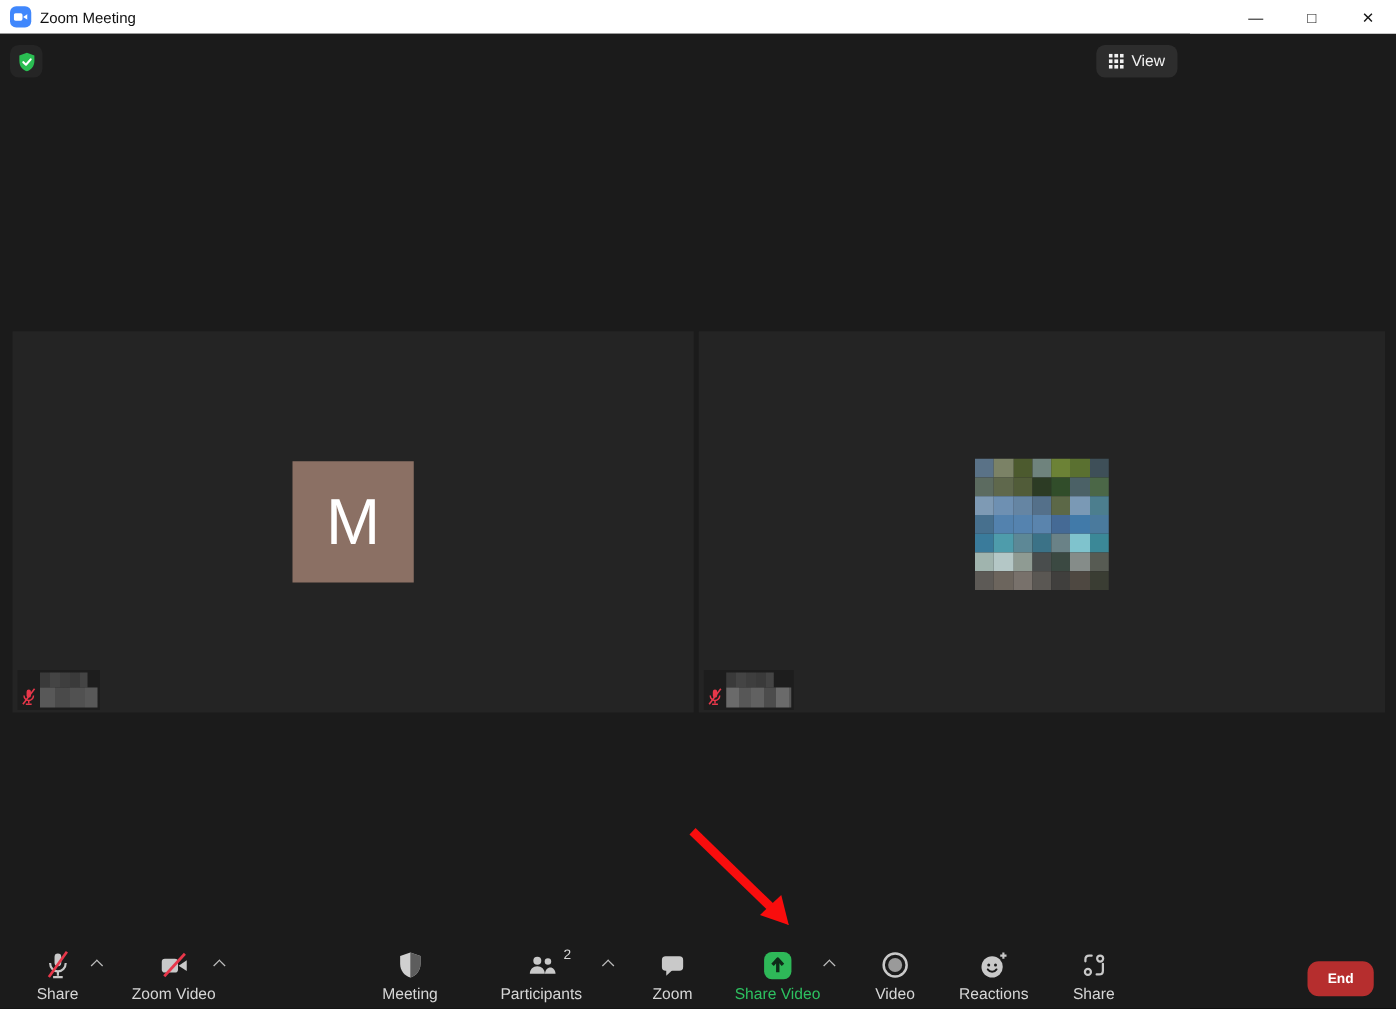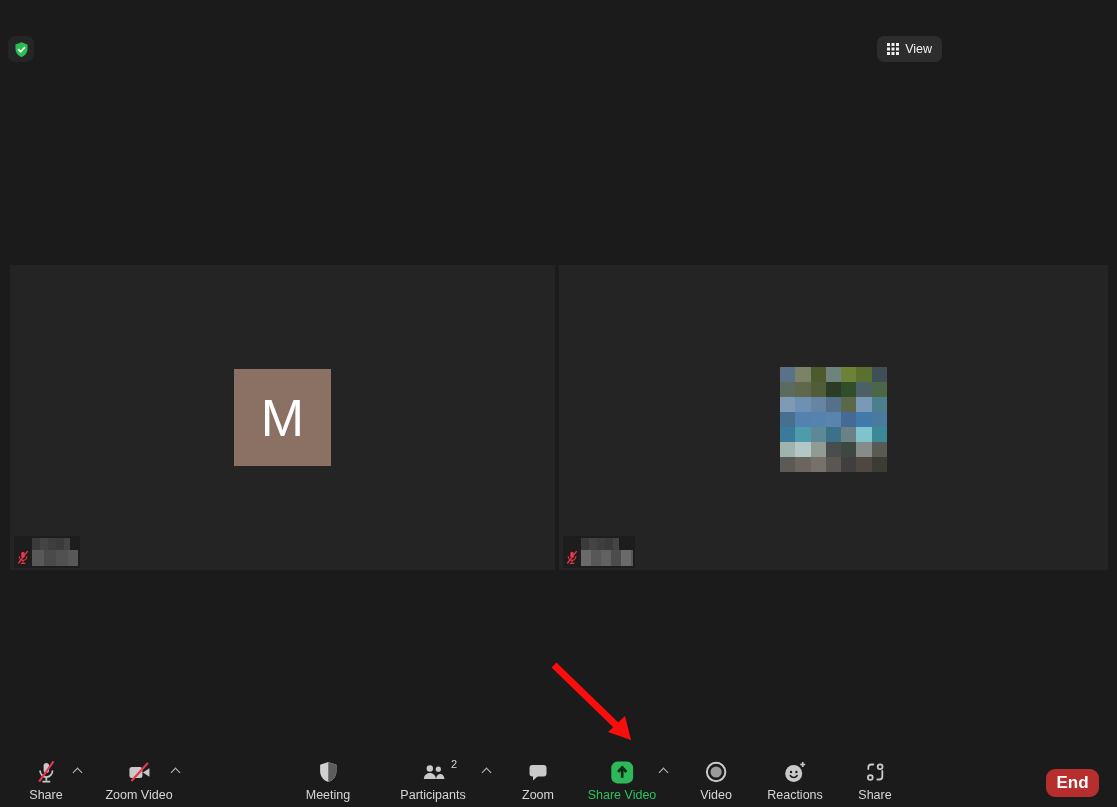--- a/index.html
+++ b/index.html
@@ -43,27 +43,41 @@
 
   
   .toolbar{position:absolute;left:0;bottom:0;width:100%;height:55px;background:var(--bg);}
   .tool{position:absolute;top:6px;transform:translateX(-50%);display:flex;flex-direction:column;align-items:center;cursor:pointer;}
   .tool .icon-row{height:28px;display:flex;align-items:center;position:relative;}
   .tool-label{font-size:12.5px;color:var(--label);margin-top:2px;white-space:nowrap;}
   .tool-green .tool-label{color:var(--green-text);}
   .badge{position:absolute;right:-11px;top:0;font-size:11px;color:var(--label);}
   .chev{position:absolute;top:14px;width:10px;height:10px;cursor:pointer;}
   .chev::before{content:"";position:absolute;left:1px;top:3px;width:6px;height:6px;border-left:1.6px solid #bdbdbd;border-top:1.6px solid #bdbdbd;transform:rotate(45deg);}
-  .end-btn{position:absolute;left:1046px;top:17px;width:53px;height:28px;border:none;border-radius:9px;background:var(--end-red);color:#fff;font-size:17px;font-weight:bold;font-family:inherit;cursor:pointer;}
+  .end-btn{position:absolute;left:1046px;top:17px;width:53px;height:28px;border:none;border-radius:9px;background:var(--end-red);color:#fff;font-size:11px;font-weight:bold;font-family:inherit;cursor:pointer;}
 </style>
 </head>
 <body>
 
 <div class="window">
 
+  <div class="titlebar">
+    <span class="app-icon">
+      <svg width="11" height="9" viewBox="0 0 22 18">
+          <rect x="0" y="3" width="14" height="12" rx="3" fill="#fff"></rect>
+          <polygon points="15,9 22,4.5 22,13.5" fill="#fff"></polygon>
+        </svg>
+    </span>
+    <span class="titlebar-title">Zoom Meeting</span>
+    <div class="win-controls">
+      <span class="win-btn">—</span>
+      <span class="win-btn">□</span>
+      <span class="win-btn">✕</span>
+    </div>
+  </div>
 
   <div class="stage">
 
     <div class="security-badge">
       <svg width="17" height="17" viewBox="0 0 24 24">
         <path d="M12 1.8 L20.5 4.8 V11 C20.5 16.8 17 21 12 22.6 C7 21 3.5 16.8 3.5 11 V4.8 Z" fill="var(--shield-green)"></path>
         <polyline points="8,12.3 11,15.2 16.3,9.2" fill="none" stroke="#fff" stroke-width="2.4" stroke-linecap="round" stroke-linejoin="round"></polyline>
       </svg>
     </div>
 

